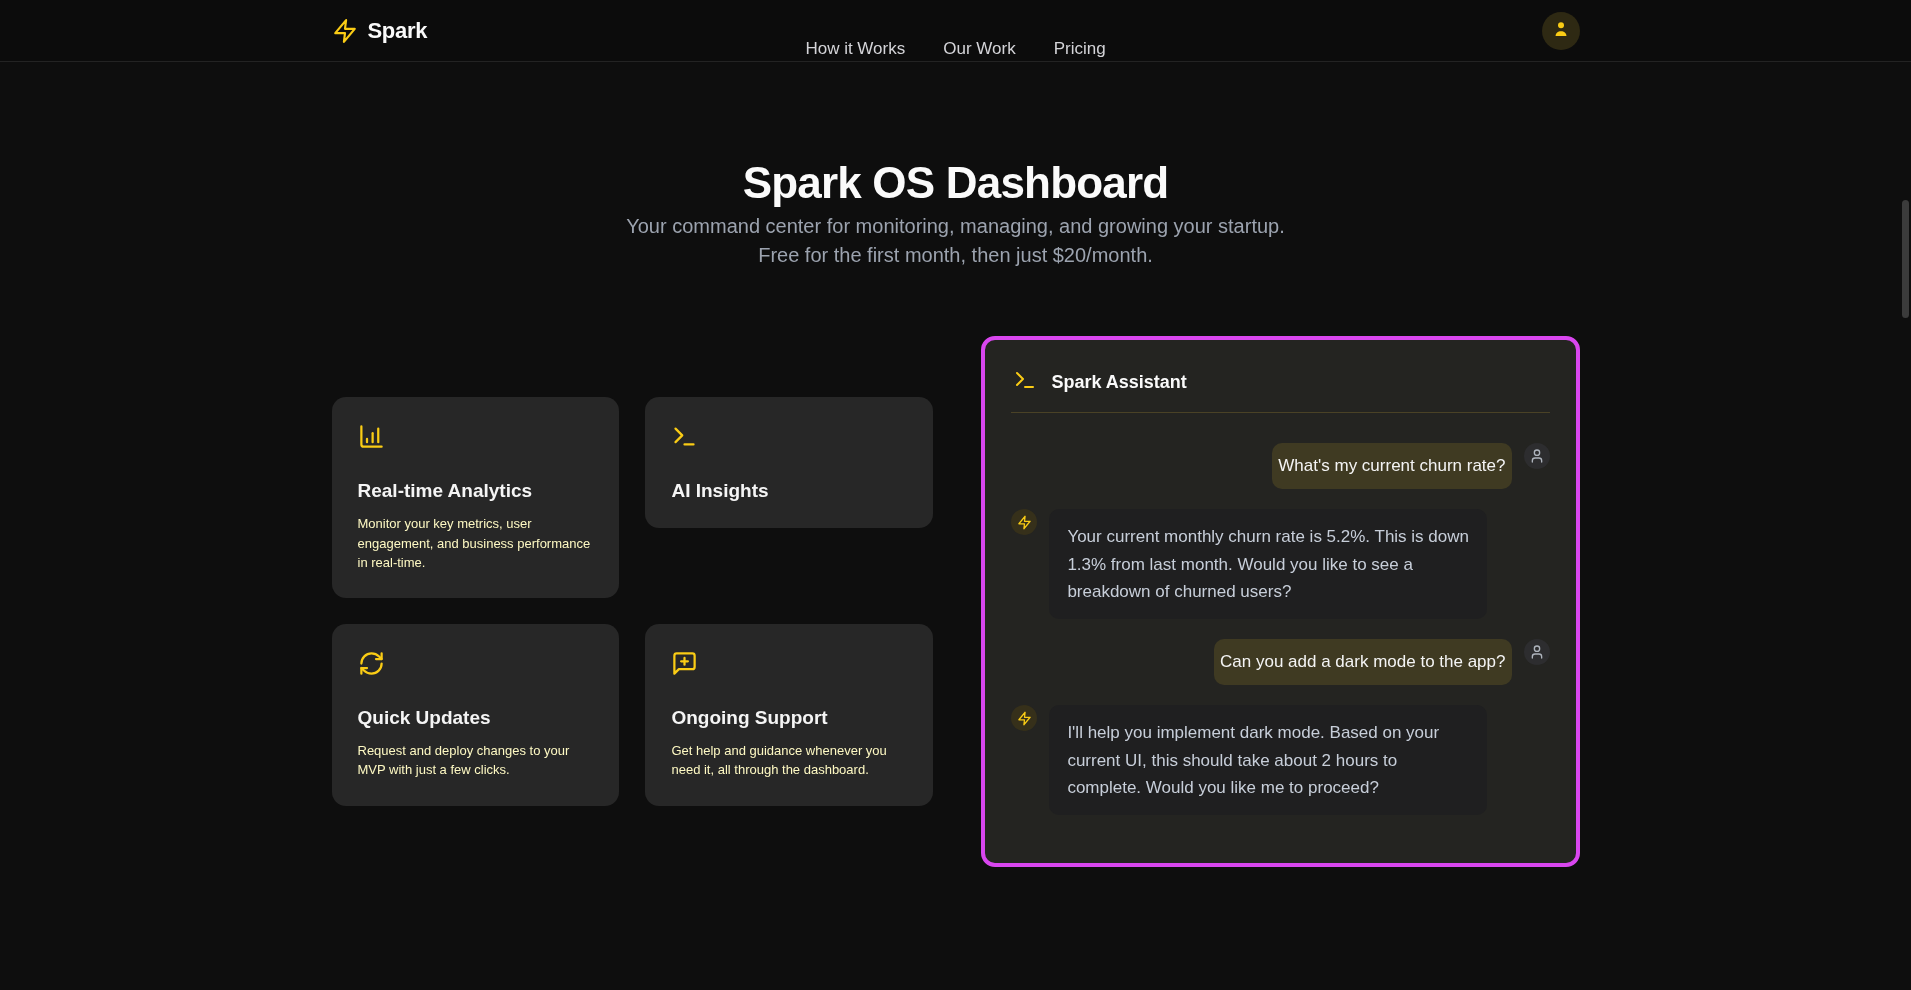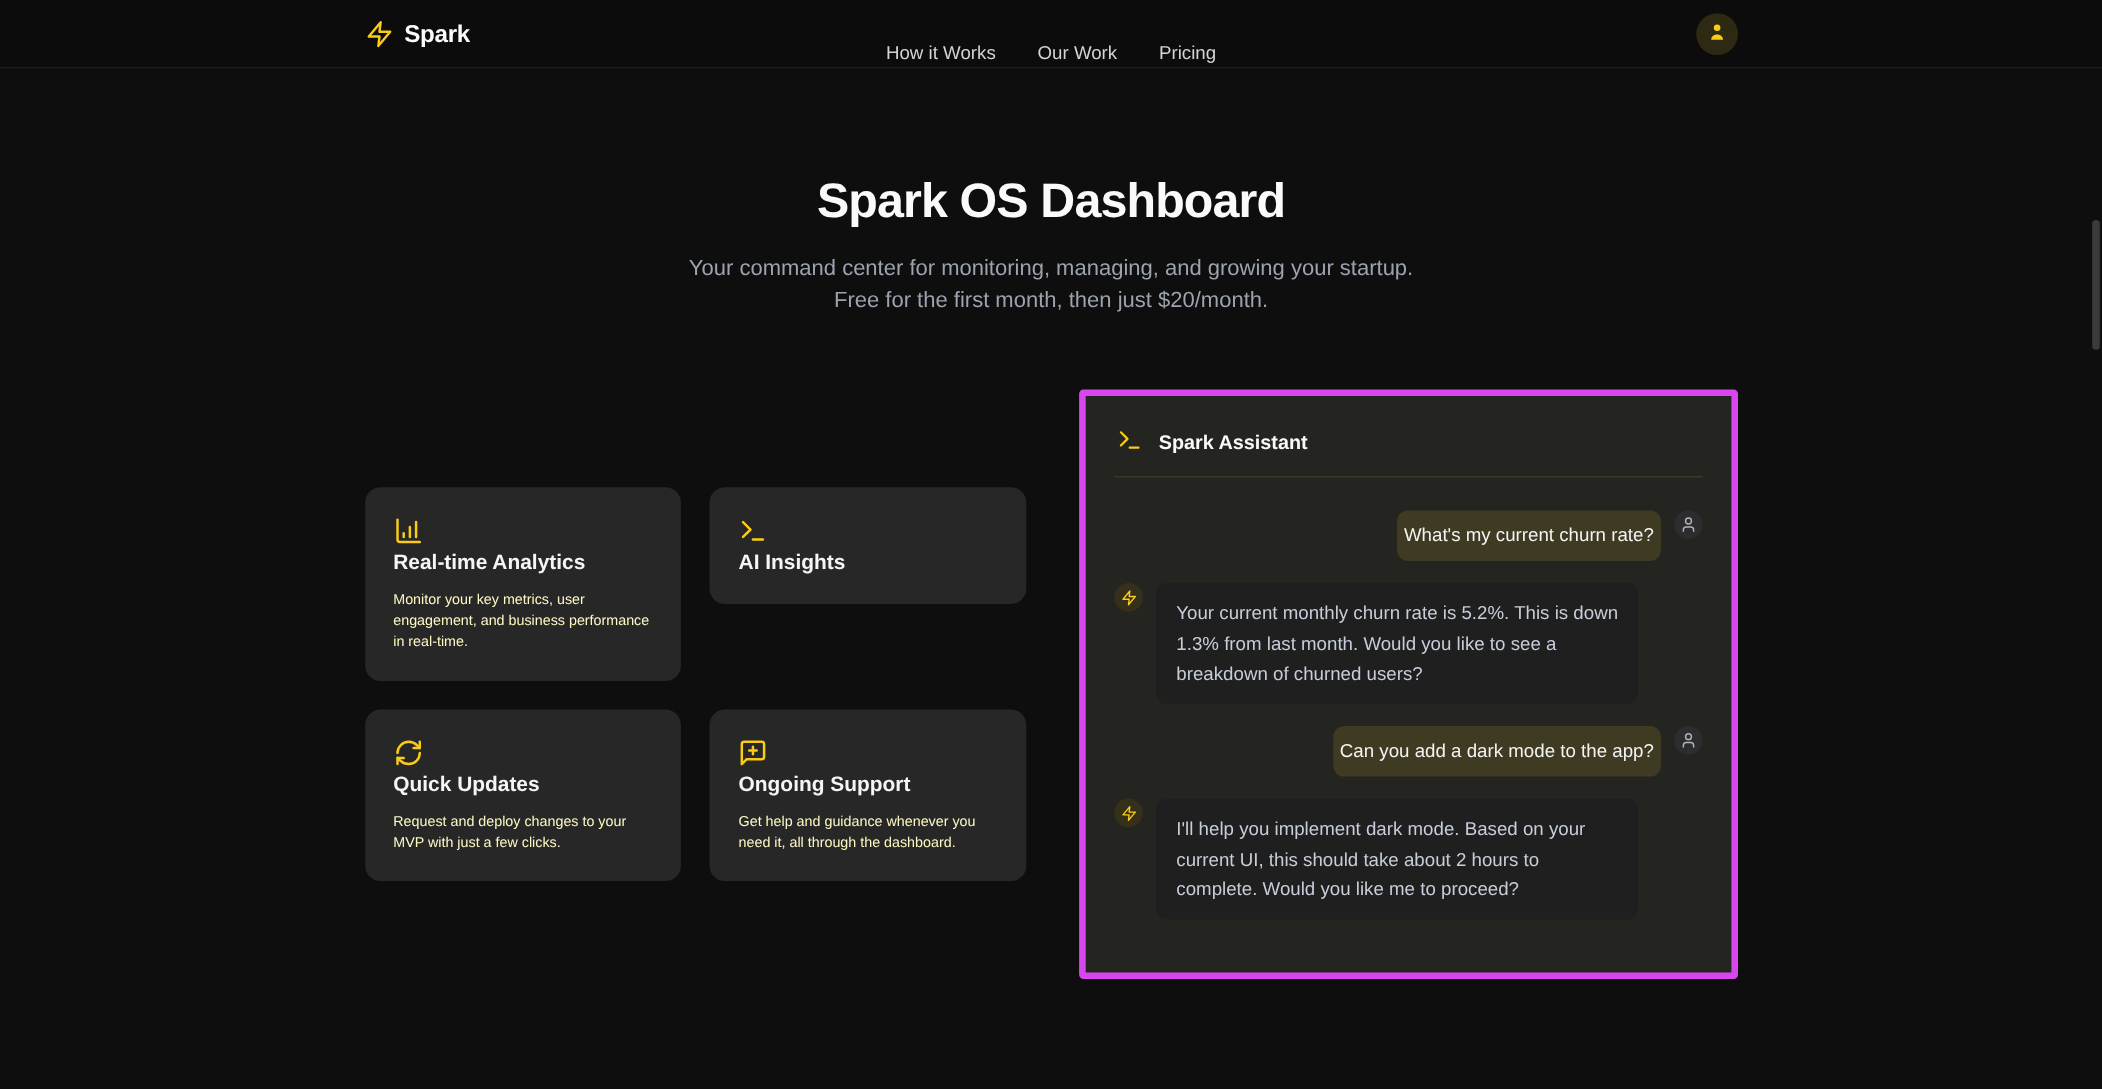--- a/index.html
+++ b/index.html
@@ -39,50 +39,50 @@
   .avatar-btn {
     width: 38px; height: 38px; border-radius: 50%;
     background: #2e2913; border: none; cursor: pointer;
     display: flex; align-items: center; justify-content: center;
   }
 
   
   .hero { text-align: center; padding-top: 96px; }
   .hero-title { font-size: 44px; font-weight: 800; letter-spacing: -0.8px; color: #fafafa; }
   .hero-subtitle {
-    margin: 22px auto 0; max-width: 690px;
+    margin: 4px auto 0; max-width: 690px;
     font-size: 20px; line-height: 1.45; color: #9ca3af;
   }
 
   
   .main-section {
     margin-top: 66px;
     display: flex; justify-content: center; align-items: center;
     gap: 48px;
   }
 
   
   .features-grid {
     width: 604px;
     display: grid; grid-template-columns: 1fr 1fr; gap: 26px;
     align-items: start;
   }
   .feature-card {
     background: #272727; border-radius: 14px; padding: 26px;
   }
   .feature-icon { display: block; }
-  .feature-title { font-size: 19px; font-weight: 700; color: #f5f5f5; }
+  .feature-title { margin-top: 26px; font-size: 19px; font-weight: 700; color: #f5f5f5; }
   .feature-desc { margin-top: 12px; font-size: 13px; line-height: 1.48; color: #fef9c3; }
 
   
   .chat-panel {
     width: 600px;
     background: #242421;
-    border: 6px solid #d946ef;
-    border-radius: 4px;
+    border: 4px solid #d946ef;
+    border-radius: 14px;
     padding: 24px 26px 48px;
   }
   .chat-header { display: flex; align-items: center; gap: 14px; padding: 4px 2px 0; }
   .chat-title { font-size: 18px; font-weight: 700; color: #fafafa; }
   .chat-divider { margin-top: 16px; height: 1px; background: #4a4226; border: none; }
   .chat-messages { margin-top: 30px; display: flex; flex-direction: column; gap: 20px; }
 
   .msg-row { display: flex; align-items: flex-start; gap: 12px; }
   .msg-row.user { justify-content: flex-end; }
   .msg-avatar {

